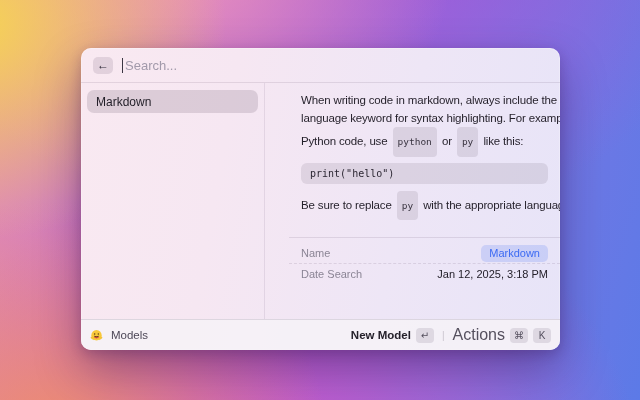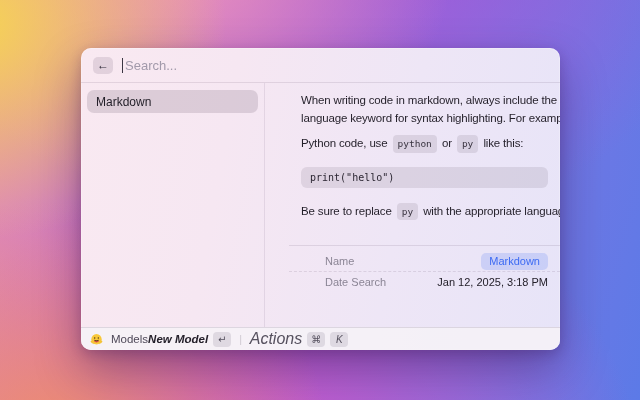--- a/index.html
+++ b/index.html
@@ -59,22 +59,22 @@
   }
   .side-item.selected { background: rgba(132,117,132,0.24); }
   
   .content { flex: 1; display: flex; flex-direction: column; min-width: 0; }
   .prose { padding: 9px 12px 0 12px; font-size: 11.5px; letter-spacing: -0.15px; color: #231f29; }
   .pline { line-height: 17.5px; white-space: nowrap; }
   .chip {
     display: inline-block;
     background: rgba(120,105,125,0.17);
     border-radius: 4px;
-    padding: 0 5px;
-    margin: 8px 2px;
+    padding: 6px 5px;
+    margin: 0 2px;
     font-family: "DejaVu Sans Mono", "Liberation Mono", monospace;
     font-size: 9.5px; letter-spacing: 0;
     color: #393440;
   }
   .codeblock {
     background: rgba(125,110,130,0.17);
     border-radius: 6px;
     padding: 5px 9px;
     margin: 6px 0 7px 0;
     font-family: "DejaVu Sans Mono", "Liberation Mono", monospace;
@@ -82,43 +82,43 @@
     color: #2c2733;
   }
   
   .meta { margin-top: 17px; border-top: 1px solid rgba(70,50,85,0.12); padding: 5px 0; }
   .meta-row {
     height: 20px;
     display: flex; align-items: center; justify-content: space-between;
     padding: 0 12px;
   }
   .meta-row + .meta-row { border-top: 1px dashed rgba(90,70,100,0.14); }
-  .meta-label { font-size: 11px; color: #8b8595; margin-left: 24px; }
+  .meta-label { font-size: 11px; color: #8b8595; }
   .meta-value { font-size: 11px; color: #25212b; display: flex; align-items: center; gap: 5px; }
   .badge {
     background: rgba(80,120,245,0.20);
     color: #3d6bf3;
     font-size: 11px;
     padding: 2.5px 8px;
     border-radius: 5px;
   }
   .link-icon { color: #7a7585; font-size: 11px; }
   .meta-link { cursor: pointer; }
   
   .footer {
-    height: 23px; flex: none;
+    height: 31px; flex: none;
     border-top: 1px solid rgba(70,50,85,0.14);
     background: rgba(246,242,247,0.85);
-    display: flex; align-items: center; 
+    display: flex; align-items: center; justify-content: space-between;
     padding: 0 9px;
   }
   .footer-left { display: flex; align-items: center; gap: 8px; }
   .hf-icon { width: 13px; height: 13px; display: block; }
   .footer-app { font-size: 11.5px; color: #4e4858; }
-  .footer-right { display: flex; align-items: center; gap: 6px; font-style: italic; }
+  .footer-right { display: flex; align-items: center; gap: 6px; }
   .action { display: flex; align-items: center; gap: 5px; cursor: pointer; }
   .action-primary-label { font-size: 11.5px; font-weight: 700; color: #25212b; }
   .action-secondary-label { font-size: 16px; color: #55505e; }
   .keycap {
     min-width: 18px; height: 15px; border-radius: 4px;
     background: rgba(115,100,125,0.17);
     color: #55505e; font-size: 10px;
     display: flex; align-items: center; justify-content: center;
     padding: 0 3px;
   }

